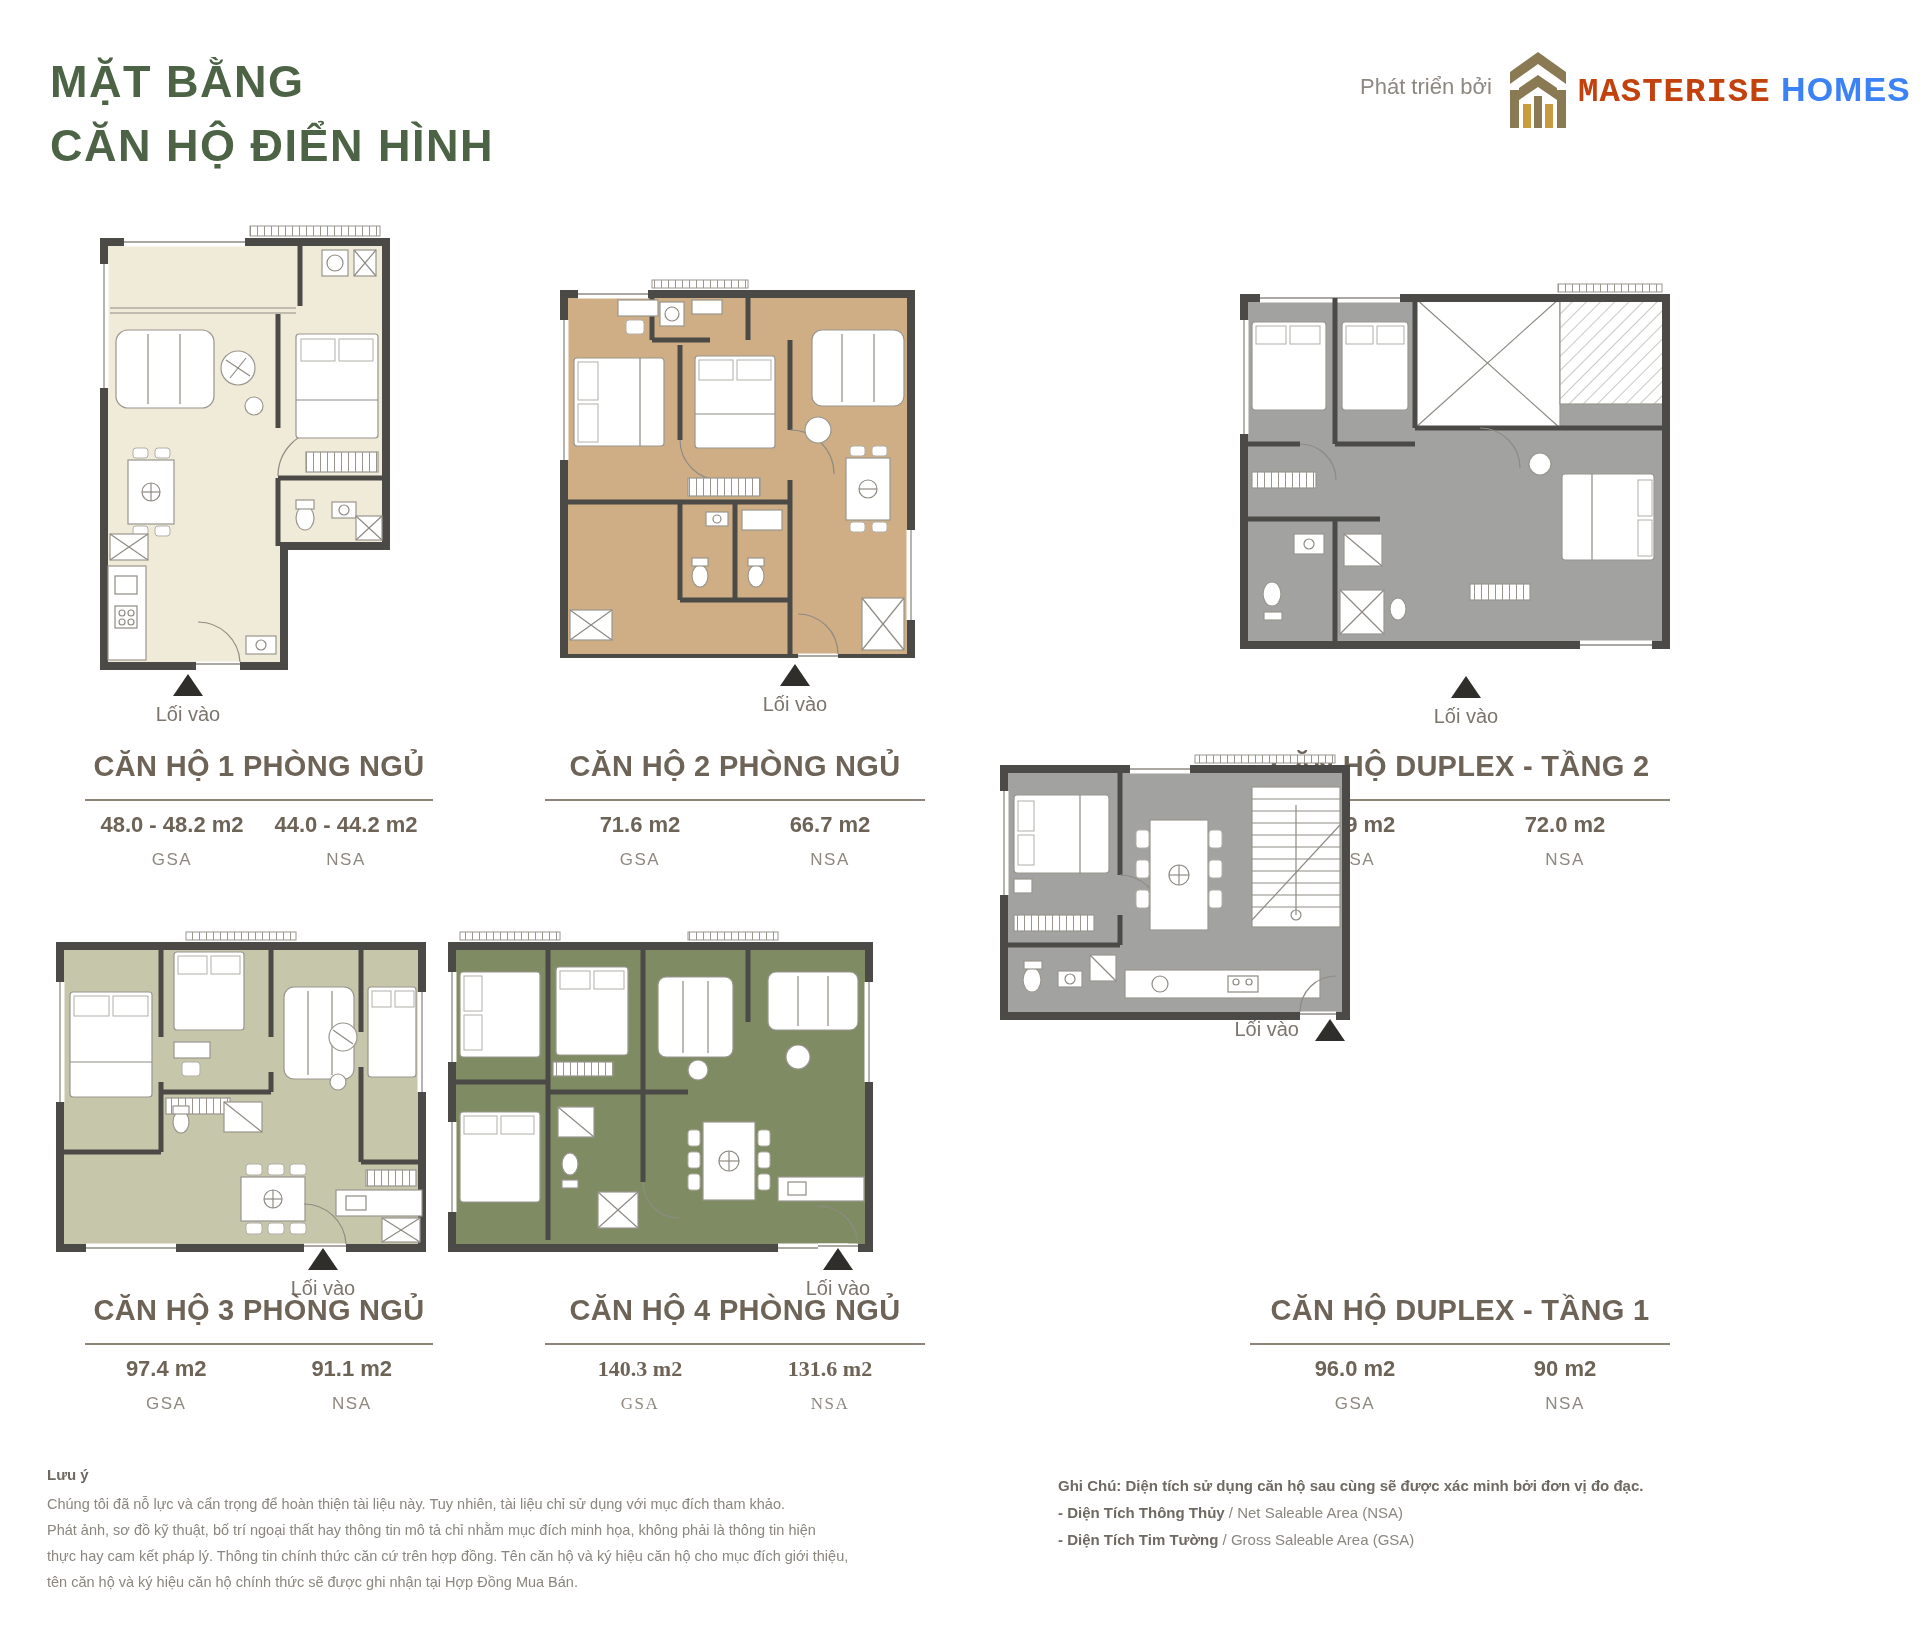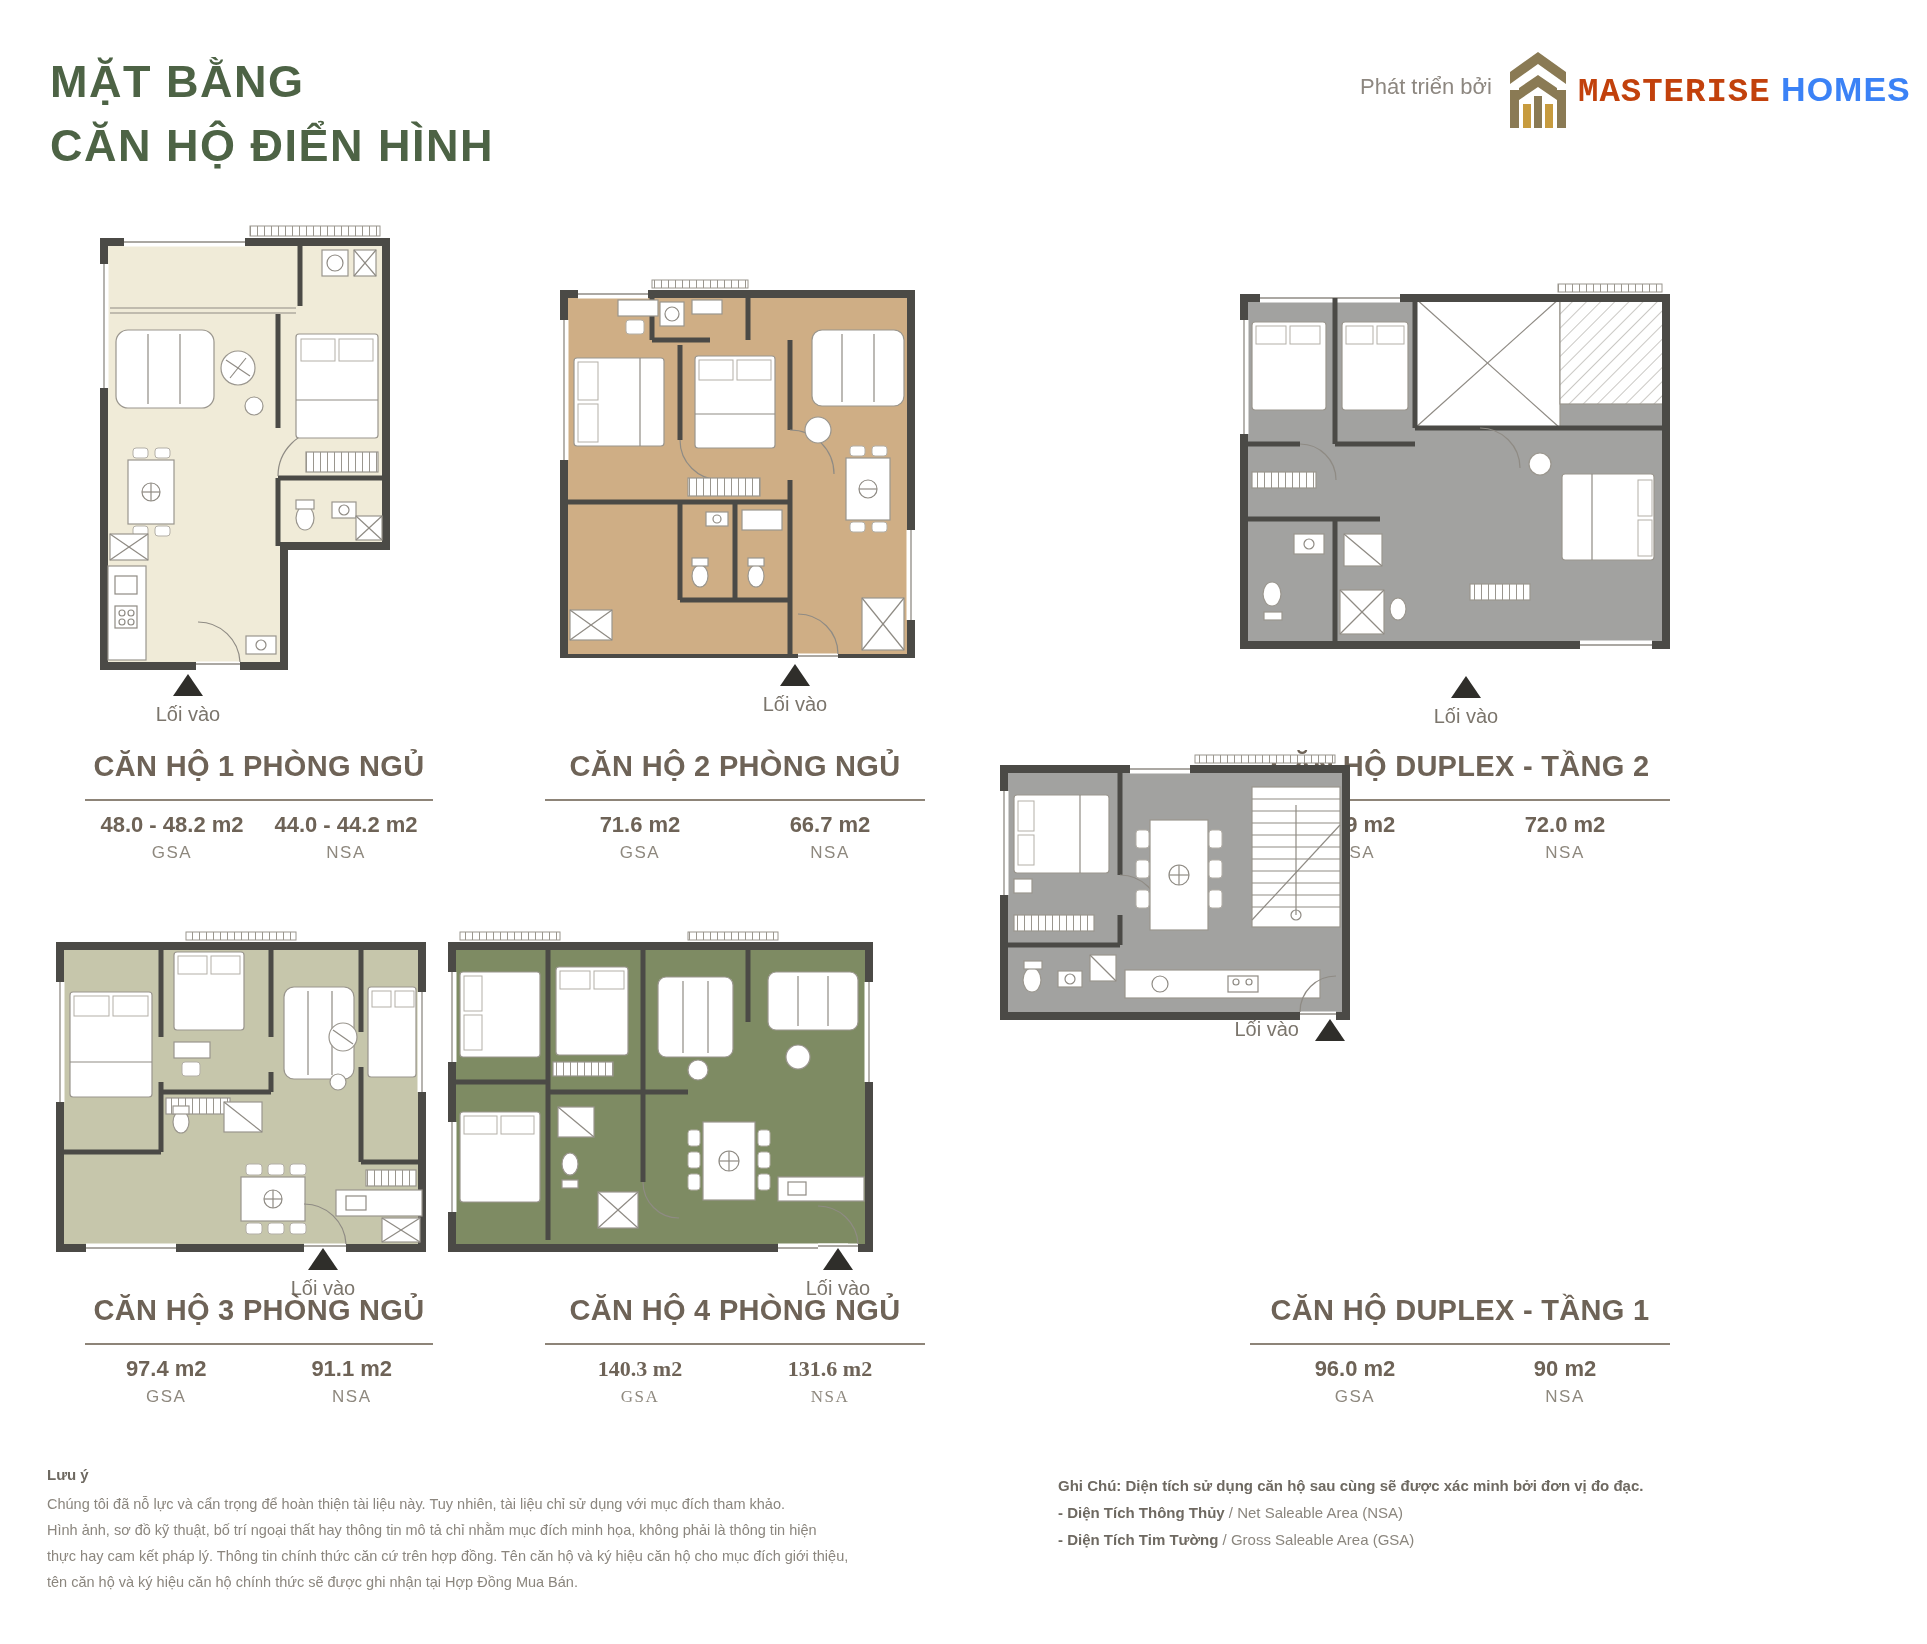--- a/index.html
+++ b/index.html
@@ -24,21 +24,21 @@
   .entry-row{position:absolute;display:flex;flex-direction:row;align-items:center;gap:16px;}
   .entry-row .lbl{font-size:20px;color:#7b756c;}
   .entry-row .tri{width:0;height:0;border-left:15px solid transparent;border-right:15px solid transparent;
     border-bottom:22px solid #2f2e2a;}
 
   .plan-title{position:absolute;text-align:center;font-size:29px;font-weight:700;color:#6e6357;letter-spacing:0.3px;}
   .plan-rule{position:absolute;height:2px;background:#8d8478;}
   .areas{position:absolute;display:flex;}
   .area-col{flex:1;text-align:center;}
   .area-val{font-size:22px;font-weight:700;color:#6e6357;}
-  .area-lbl{font-size:17px;color:#8e887e;margin-top:5px;letter-spacing:1.5px;}
+  .area-lbl{font-size:17px;color:#8e887e;margin-top:12px;letter-spacing:1.5px;}
 
   .notes-left{position:absolute;left:47px;top:1466px;width:760px;}
   .notes-left .nl-head{font-size:15px;font-weight:700;color:#6e6961;margin-bottom:8px;}
   .notes-left .nl-line{font-size:14.5px;color:#8b867e;line-height:26px;white-space:nowrap;}
   .notes-right{position:absolute;left:1058px;top:1472px;width:820px;}
   .notes-right .nr-head{font-size:15px;font-weight:700;color:#6e6961;line-height:27px;white-space:nowrap;}
   .notes-right .nr-line{font-size:15px;color:#8b867e;line-height:27px;white-space:nowrap;}
   .notes-right .nr-bold{font-weight:700;color:#6e6961;}
 
   
@@ -535,21 +535,21 @@
     </div>
     <div class="area-col">
       <div class="area-val">90 m2</div>
       <div class="area-lbl">NSA</div>
     </div>
   </div>
 
   <div class="notes-left">
     <div class="nl-head">Lưu ý</div>
     <div class="nl-line">Chúng tôi đã nỗ lực và cẩn trọng để hoàn thiện tài liệu này. Tuy nhiên, tài liệu chỉ sử dụng với mục đích tham khảo.</div>
-    <div class="nl-line">Hình ảnh, sơ đồ kỹ thuật, bố trí ngoại thất hay thông tin mô tả chỉ nhằm mục đích minh họa, không phải là thông tin hiện</div>
+    <div class="nl-line">Phát ảnh, sơ đồ kỹ thuật, bố trí ngoại thất hay thông tin mô tả chỉ nhằm mục đích minh họa, không phải là thông tin hiện</div>
     <div class="nl-line">thực hay cam kết pháp lý. Thông tin chính thức căn cứ trên hợp đồng. Tên căn hộ và ký hiệu căn hộ cho mục đích giới thiệu,</div>
     <div class="nl-line">tên căn hộ và ký hiệu căn hộ chính thức sẽ được ghi nhận tại Hợp Đồng Mua Bán.</div>
   </div>
   <div class="notes-right">
     <div class="nr-head">Ghi Chú: Diện tích sử dụng căn hộ sau cùng sẽ được xác minh bởi đơn vị đo đạc.</div>
     <div class="nr-line">
       <span class="nr-bold">- Diện Tích Thông Thủy</span><span> / Net Saleable Area (NSA)</span>
     </div>
     <div class="nr-line">
       <span class="nr-bold">- Diện Tích Tim Tường</span><span> / Gross Saleable Area (GSA)</span>

